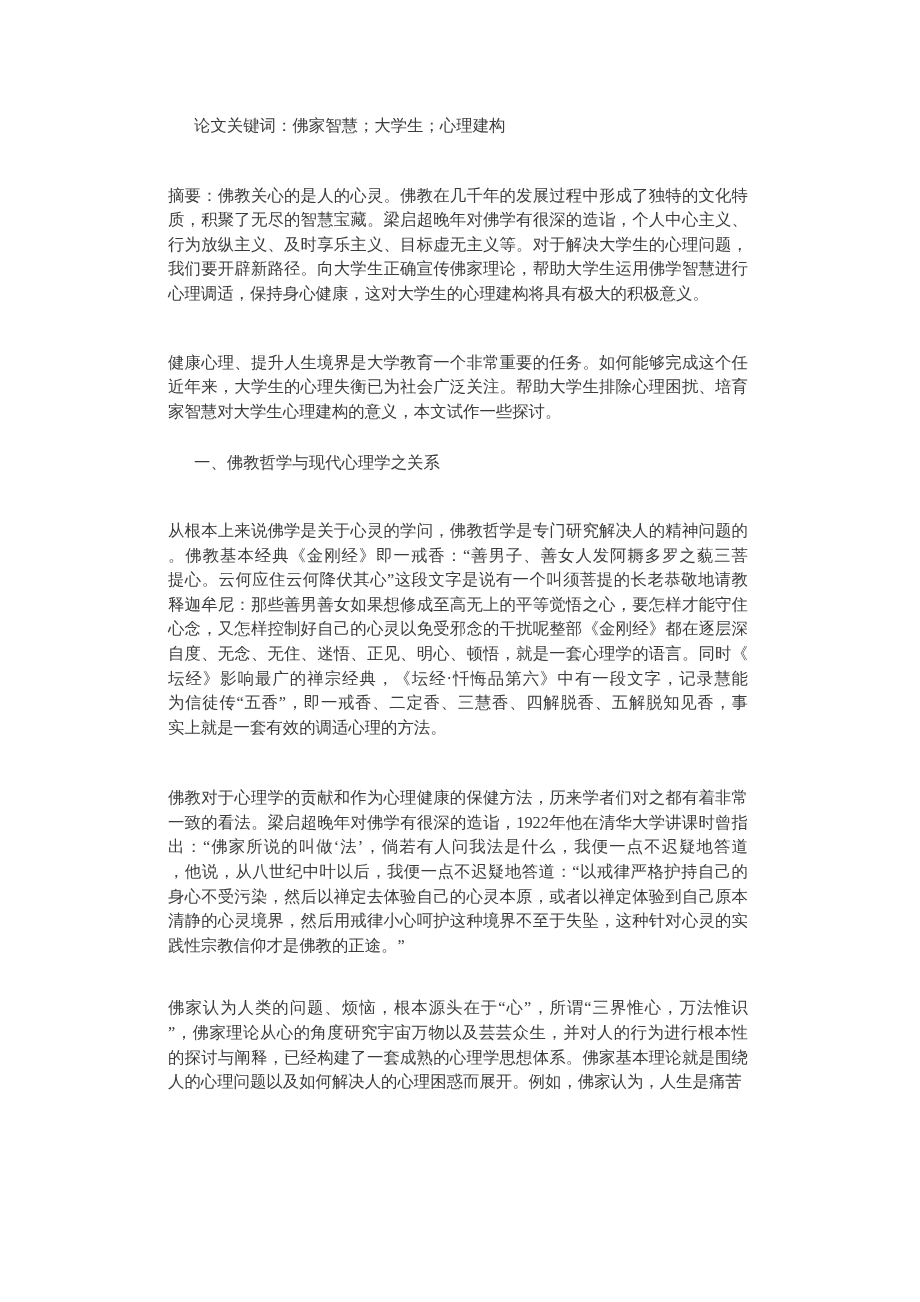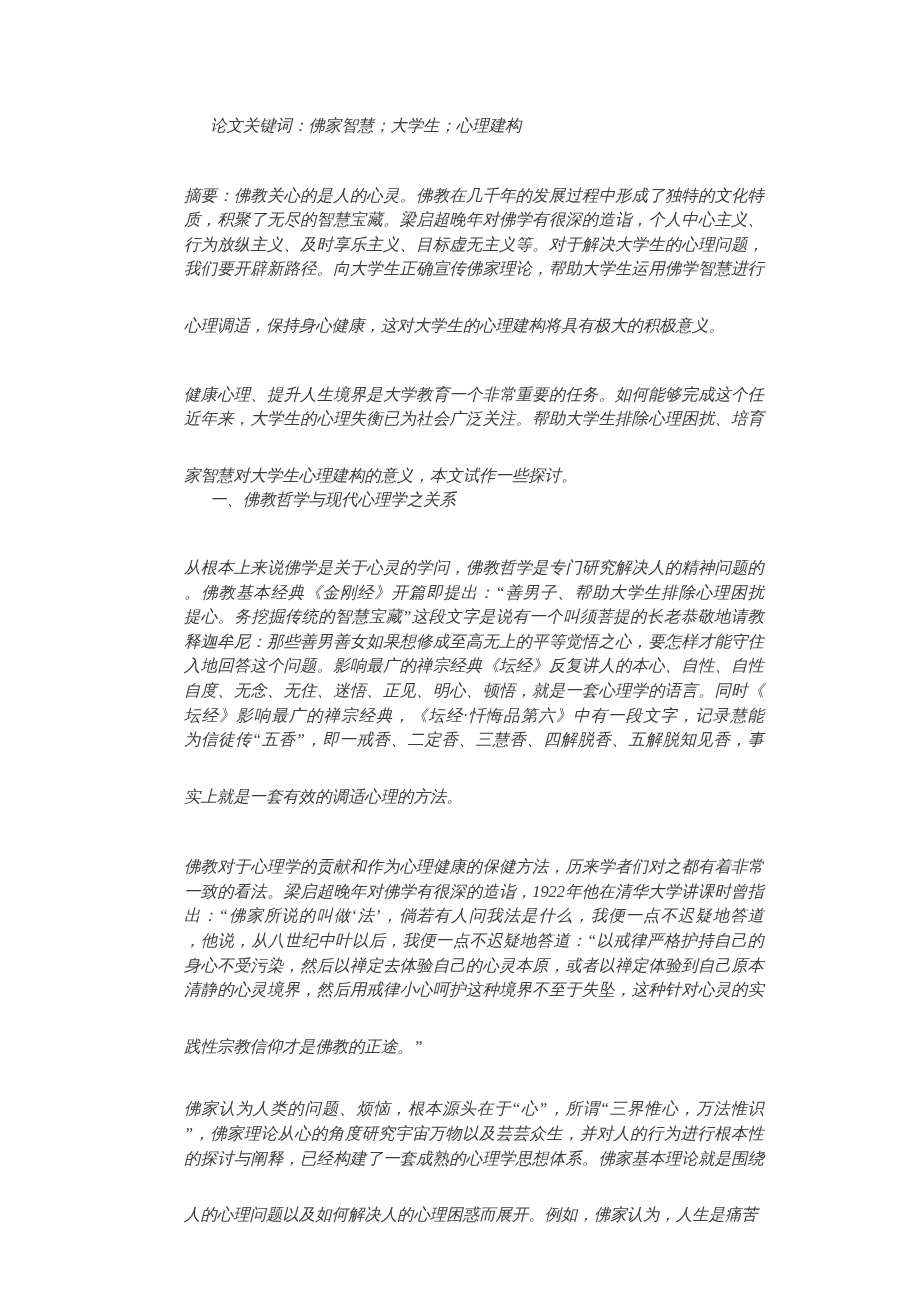--- a/index.html
+++ b/index.html
@@ -7,42 +7,40 @@
     position: relative;
     width: 920px;
     height: 1302px;
     background: #ffffff;
     overflow: hidden;
     font-family: "Liberation Serif", "DejaVu Serif", serif;
     color: #3c3c3c;
   }
   .content {
     position: absolute;
-    left: 184px;
+    left: 168px;
     top: 114px;
     width: 580px;
-    font-style: italic;
   }
   .line, .tline {
     font-size: 16.4px;
     line-height: 24.6px;
     white-space: normal;
   }
   .indented { text-indent: 26px; }
   .tline {
     text-align: justify;
     text-align-last: justify;
   }
   .para .tline:last-child {
     text-align-last: left;
-    margin-top: 32px;
   }
   .gap-abstract  { margin-top: 45px; }
   .gap-recent    { margin-top: 44px; }
-  .gap-heading   { }
+  .gap-heading   { margin-top: 27px; }
   .gap-buddhist  { margin-top: 43px; }
   .gap-scholars  { margin-top: 46px; }
   .gap-mind      { margin-top: 38px; }
 </style>
 </head>
 <body>
 
 <div class="page">
   <div class="content">
 
@@ -59,24 +57,24 @@
     <div class="para gap-recent">
         <div class="tline">健康心理、提升人生境界是大学教育一个非常重要的任务。如何能够完成这个任</div>
         <div class="tline">近年来，大学生的心理失衡已为社会广泛关注。帮助大学生排除心理困扰、培育</div>
         <div class="tline">家智慧对大学生心理建构的意义，本文试作一些探讨。</div>
       </div>
 
     <div class="line indented gap-heading">一、佛教哲学与现代心理学之关系</div>
 
     <div class="para gap-buddhist">
         <div class="tline">从根本上来说佛学是关于心灵的学问，佛教哲学是专门研究解决人的精神问题的</div>
-        <div class="tline">。佛教基本经典《金刚经》开篇即提出：“善男子、帮助大学生排除心理困扰</div>
-        <div class="tline">提心。务挖掘传统的智慧宝藏”这段文字是说有一个叫须菩提的长老恭敬地请教</div>
+        <div class="tline">。佛教基本经典《金刚经》即一戒香：“善男子、善女人发阿耨多罗之藐三菩</div>
+        <div class="tline">提心。云何应住云何降伏其心”这段文字是说有一个叫须菩提的长老恭敬地请教</div>
         <div class="tline">释迦牟尼：那些善男善女如果想修成至高无上的平等觉悟之心，要怎样才能守住</div>
-        <div class="tline">入地回答这个问题。影响最广的禅宗经典《坛经》反复讲人的本心、自性、自性</div>
+        <div class="tline">心念，又怎样控制好自己的心灵以免受邪念的干扰呢整部《金刚经》都在逐层深</div>
         <div class="tline">自度、无念、无住、迷悟、正见、明心、顿悟，就是一套心理学的语言。同时《</div>
         <div class="tline">坛经》影响最广的禅宗经典，《坛经·忏悔品第六》中有一段文字，记录慧能</div>
         <div class="tline">为信徒传“五香”，即一戒香、二定香、三慧香、四解脱香、五解脱知见香，事</div>
         <div class="tline">实上就是一套有效的调适心理的方法。</div>
       </div>
 
     <div class="para gap-scholars">
         <div class="tline">佛教对于心理学的贡献和作为心理健康的保健方法，历来学者们对之都有着非常</div>
         <div class="tline">一致的看法。梁启超晚年对佛学有很深的造诣，1922年他在清华大学讲课时曾指</div>
         <div class="tline">出：“佛家所说的叫做‘法’，倘若有人问我法是什么，我便一点不迟疑地答道</div>

